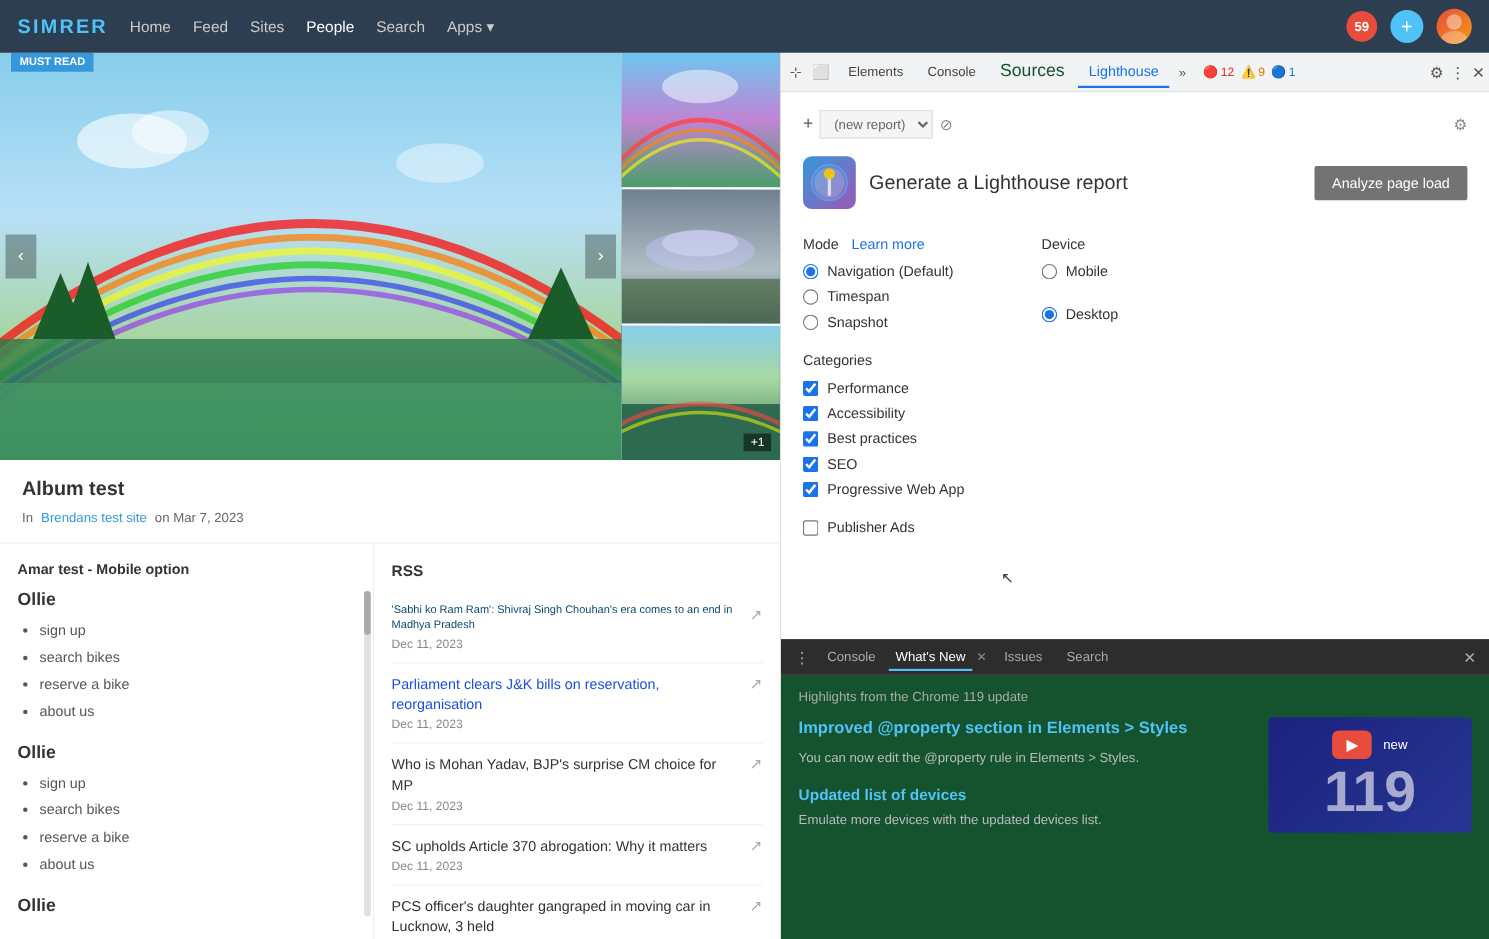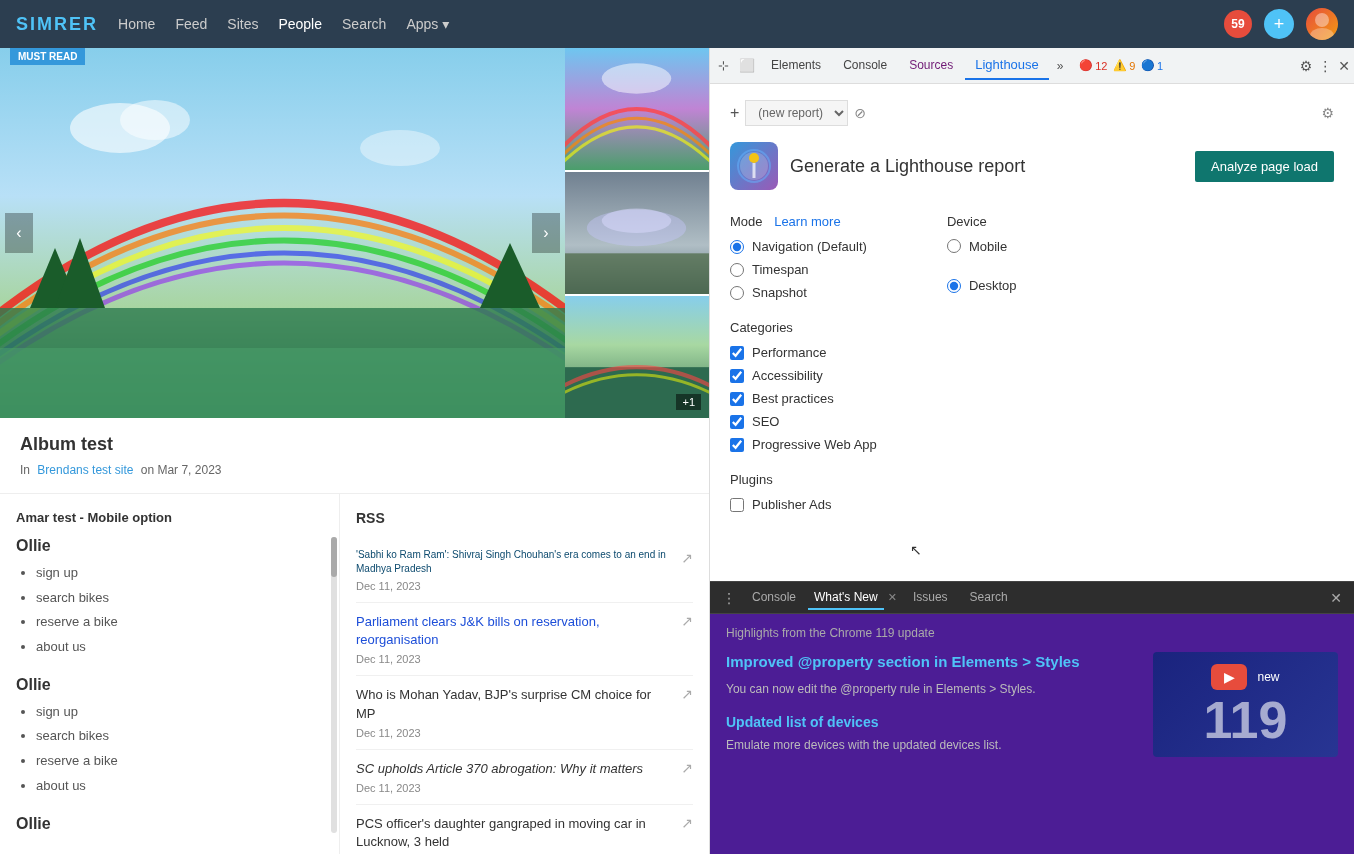--- a/index.html
+++ b/index.html
@@ -189,21 +189,21 @@
         <div style="border-bottom:1px solid #f0f0f0; padding:10px 0; display:flex; justify-content:space-between; align-items:flex-start;">
           <div style="flex:1;">
             <div style="font-size:13px; color:#333; line-height:1.4; margin-bottom:4px; cursor:pointer;">Who is Mohan Yadav, BJP's surprise CM choice for MP</div>
             <div style="font-size:11px; color:#888;">Dec 11, 2023</div>
           </div>
           <span style="color:#aaa; font-size:14px; cursor:pointer; margin-left:8px;">↗</span>
         </div>
 
         <div style="border-bottom:1px solid #f0f0f0; padding:10px 0; display:flex; justify-content:space-between; align-items:flex-start;">
           <div style="flex:1;">
-            <div style="font-size:13px; color:#333; line-height:1.4; margin-bottom:4px; cursor:pointer;font-style:italic;">SC upholds Article 370 abrogation: Why it matters</div>
+            <div style="font-size:13px; color:#333; line-height:1.4; margin-bottom:4px; cursor:pointer;">SC upholds Article 370 abrogation: Why it matters</div>
             <div style="font-size:11px; color:#888;">Dec 11, 2023</div>
           </div>
           <span style="color:#aaa; font-size:14px; cursor:pointer; margin-left:8px;">↗</span>
         </div>
 
         <div style="border-bottom:1px solid #f0f0f0; padding:10px 0; display:flex; justify-content:space-between; align-items:flex-start;">
           <div style="flex:1;">
             <div style="font-size:13px; color:#333; line-height:1.4; margin-bottom:4px; cursor:pointer;">PCS officer's daughter gangraped in moving car in Lucknow, 3 held</div>
             <div style="font-size:11px; color:#888;"></div>
           </div>
@@ -213,21 +213,21 @@
     </div>
   </div>
 
   <div style="flex:1; display:flex; flex-direction:column; background:#f8f8f8; min-width:0;">
 
     <div style="display:flex; align-items:center; background:#f1f3f4; border-bottom:1px solid #ddd; height:36px; padding:0 4px; gap:2px; flex-shrink:0;">
       <button style="color:#555; background:none; border:none; cursor:pointer; padding:4px; font-size:13px;">⊹</button>
       <button style="color:#555; background:none; border:none; cursor:pointer; padding:4px; font-size:13px;">⬜</button>
       <button style="color:#444; background:none; border:none; cursor:pointer; padding:6px 10px; font-size:12px; border-bottom:2px solid transparent;">Elements</button>
       <button style="color:#444; background:none; border:none; cursor:pointer; padding:6px 10px; font-size:12px; border-bottom:2px solid transparent;">Console</button>
-      <button style="color:#701a75; background:none; border:none; cursor:pointer; padding:6px 10px; font-size:12px; border-bottom:2px solid transparent;">Sources</button>
+      <button style="color:#14532d; background:none; border:none; cursor:pointer; padding:6px 10px; font-size:16px; border-bottom:2px solid transparent;">Sources</button>
       <button style="color:#1a73e8; background:none; border:none; cursor:pointer; padding:6px 10px; font-size:13px; border-bottom:2px solid #1a73e8; font-weight:500;">Lighthouse</button>
       <button style="color:#555; background:none; border:none; cursor:pointer; padding:4px 6px; font-size:12px;">»</button>
 
       <div style="display:flex; gap:6px; align-items:center; margin-left:8px;">
         <span style="color:#d93025; font-size:11px; display:flex; align-items:center; gap:2px;">
           <span>🔴</span>
           <span>12</span>
         </span>
         <span style="color:#e37400; font-size:11px; display:flex; align-items:center; gap:2px;">
           <span>⚠️</span>
@@ -262,21 +262,21 @@
           <div style="width:48px; height:48px; border-radius:8px; background:linear-gradient(135deg,#3498db,#9b59b6); display:flex; align-items:center; justify-content:center; overflow:hidden;">
             <svg width="36" height="36" viewBox="0 0 36 36">
               <circle cx="18" cy="18" r="14" fill="rgba(255,255,255,0.2)"></circle>
               <circle cx="18" cy="10" r="5" fill="rgba(255,200,0,0.9)"></circle>
               <line x1="18" y1="15" x2="18" y2="30" stroke="rgba(255,255,255,0.7)" stroke-width="3"></line>
               <circle cx="18" cy="18" r="16" stroke="rgba(100,180,255,0.5)" stroke-width="2" fill="none"></circle>
             </svg>
           </div>
           <div style="font-size:18px; font-weight:400; color:#333;">Generate a Lighthouse report</div>
         </div>
-        <button style="background:#0f766e; color:white; border:none; padding:8px 16px; font-size:13px; cursor:pointer; border-radius:2px;">Analyze page load</button>
+        <button style="background:#737373; color:white; border:none; padding:8px 16px; font-size:13px; cursor:pointer; border-radius:2px;">Analyze page load</button>
       </div>
 
       <div style="display:flex; gap:80px; margin-bottom:20px;">
         <div>
           <div style="margin-bottom:10px;">
             <span style="font-size:13px; color:#333; font-weight:500;">Mode</span>
             <a style="color:#1a73e8; text-decoration:none; font-size:13px; margin-left:8px;">Learn more</a>
           </div>
           <div style="display:flex; flex-direction:column; gap:8px;">
             <label style="display:flex; align-items:center; gap:8px; font-size:13px; color:#333; cursor:pointer;">
@@ -289,21 +289,21 @@
             </label>
             <label style="display:flex; align-items:center; gap:8px; font-size:13px; color:#333; cursor:pointer;">
               <input type="radio" name="mode" style="width: 14px; height: 14px; accent-color: rgb(26, 115, 232);">
               <span>Snapshot</span>
             </label>
           </div>
         </div>
         <div>
           <div style="font-size:13px; color:#333; font-weight:500; margin-bottom:10px;">Device</div>
           <div style="display:flex; flex-direction:column; gap:8px;">
-            <label style="display:flex; align-items:flex-start; gap:8px; font-size:13px; color:#333; cursor:pointer;">
+            <label style="display:flex; align-items:flex-end; gap:8px; font-size:13px; color:#333; cursor:pointer;">
               <input type="radio" name="device" style="width: 14px; height: 14px; accent-color: rgb(26, 115, 232);">
               <span>Mobile</span>
             </label>
             <label style="display:flex; align-items:center; gap:8px; font-size:13px; color:#333; cursor:pointer;margin-top:16px;">
               <input type="radio" name="device" checked="" style="width: 14px; height: 14px; accent-color: rgb(26, 115, 232);">
               <span>Desktop</span>
             </label>
           </div>
         </div>
       </div>
@@ -328,21 +328,20 @@
             <span>SEO</span>
           </label>
           <label style="display:flex; align-items:flex-end; gap:8px; font-size:13px; color:#333; cursor:pointer;">
             <input type="checkbox" checked="" style="width: 14px; height: 14px; accent-color: rgb(26, 115, 232);">
             <span>Progressive Web App</span>
           </label>
         </div>
       </div>
 
       <div style="margin-bottom:20px;">
-        <div style="font-size:13px; color:#333; font-weight:500; margin-bottom:10px;">Plugins</div>
         <div style="display:flex; flex-direction:column; gap:8px;">
           <label style="display:flex; align-items:center; gap:8px; font-size:13px; color:#333; cursor:pointer;">
             <input type="checkbox" style="width: 14px; height: 14px; accent-color: rgb(26, 115, 232);">
             <span>Publisher Ads</span>
           </label>
         </div>
       </div>
 
       <div style="height:40px; position:relative;">
         <span style="position:absolute; left:180px; top:10px; color:#333; font-size:14px;">↖</span>
@@ -356,21 +355,21 @@
         <button style="color:#aaa; background:none; border:none; font-size:12px; cursor:pointer; padding:4px 10px; border-bottom:2px solid transparent;">Console</button>
         <div style="display:flex; align-items:center;">
           <button style="color:#fff; background:none; border:none; font-size:12px; cursor:pointer; padding:4px 6px; border-bottom:2px solid #4fc3f7;">What's New</button>
           <button style="color:#888; background:none; border:none; font-size:11px; cursor:pointer; padding:2px 4px;">✕</button>
         </div>
         <button style="color:#aaa; background:none; border:none; font-size:12px; cursor:pointer; padding:4px 10px; border-bottom:2px solid transparent;">Issues</button>
         <button style="color:#aaa; background:none; border:none; font-size:12px; cursor:pointer; padding:4px 10px; border-bottom:2px solid transparent;">Search</button>
         <button style="color:#aaa; background:none; border:none; font-size:14px; cursor:pointer; margin-left:auto; padding:4px;">✕</button>
       </div>
 
-      <div style="background:#4c1d95; color:#ccc; padding:12px 16px; height:240px; overflow-y:auto;">
+      <div style="background:#14532d; color:#ccc; padding:12px 16px; height:240px; overflow-y:auto;">
         <div style="font-size:12px; color:#aaa; margin-bottom:12px;">Highlights from the Chrome 119 update</div>
         <div style="display:flex; gap:16px;">
           <div style="flex:1;">
             <div style="color:#4fc3f7; font-size:15px; font-weight:600; margin-bottom:8px; line-height:1.3;">Improved @property section in Elements &gt; Styles</div>
             <div style="font-size:12px; color:#bbb; line-height:1.5; margin-bottom:16px;">You can now edit the @property rule in Elements &gt; Styles.</div>
             <div style="color:#4fc3f7; font-size:14px; font-weight:600; margin-bottom:6px;">Updated list of devices</div>
             <div style="font-size:12px; color:#bbb; line-height:1.5;">Emulate more devices with the updated devices list.</div>
           </div>
           <div style="width:185px; height:105px; background:linear-gradient(135deg,#1a237e,#283593); border-radius:4px; display:flex; flex-direction:column; align-items:center; justify-content:center; flex-shrink:0; position:relative; overflow:hidden; cursor:pointer;">
             <div style="display:flex; align-items:center; gap:10px;">

